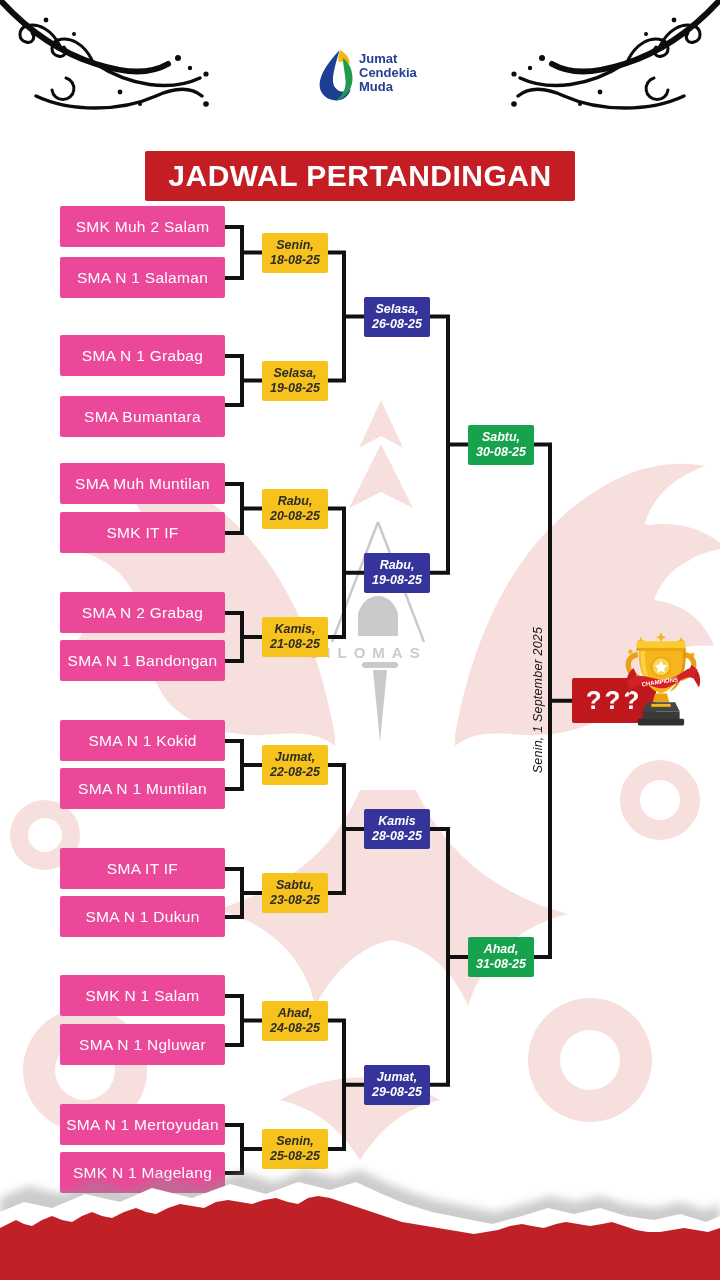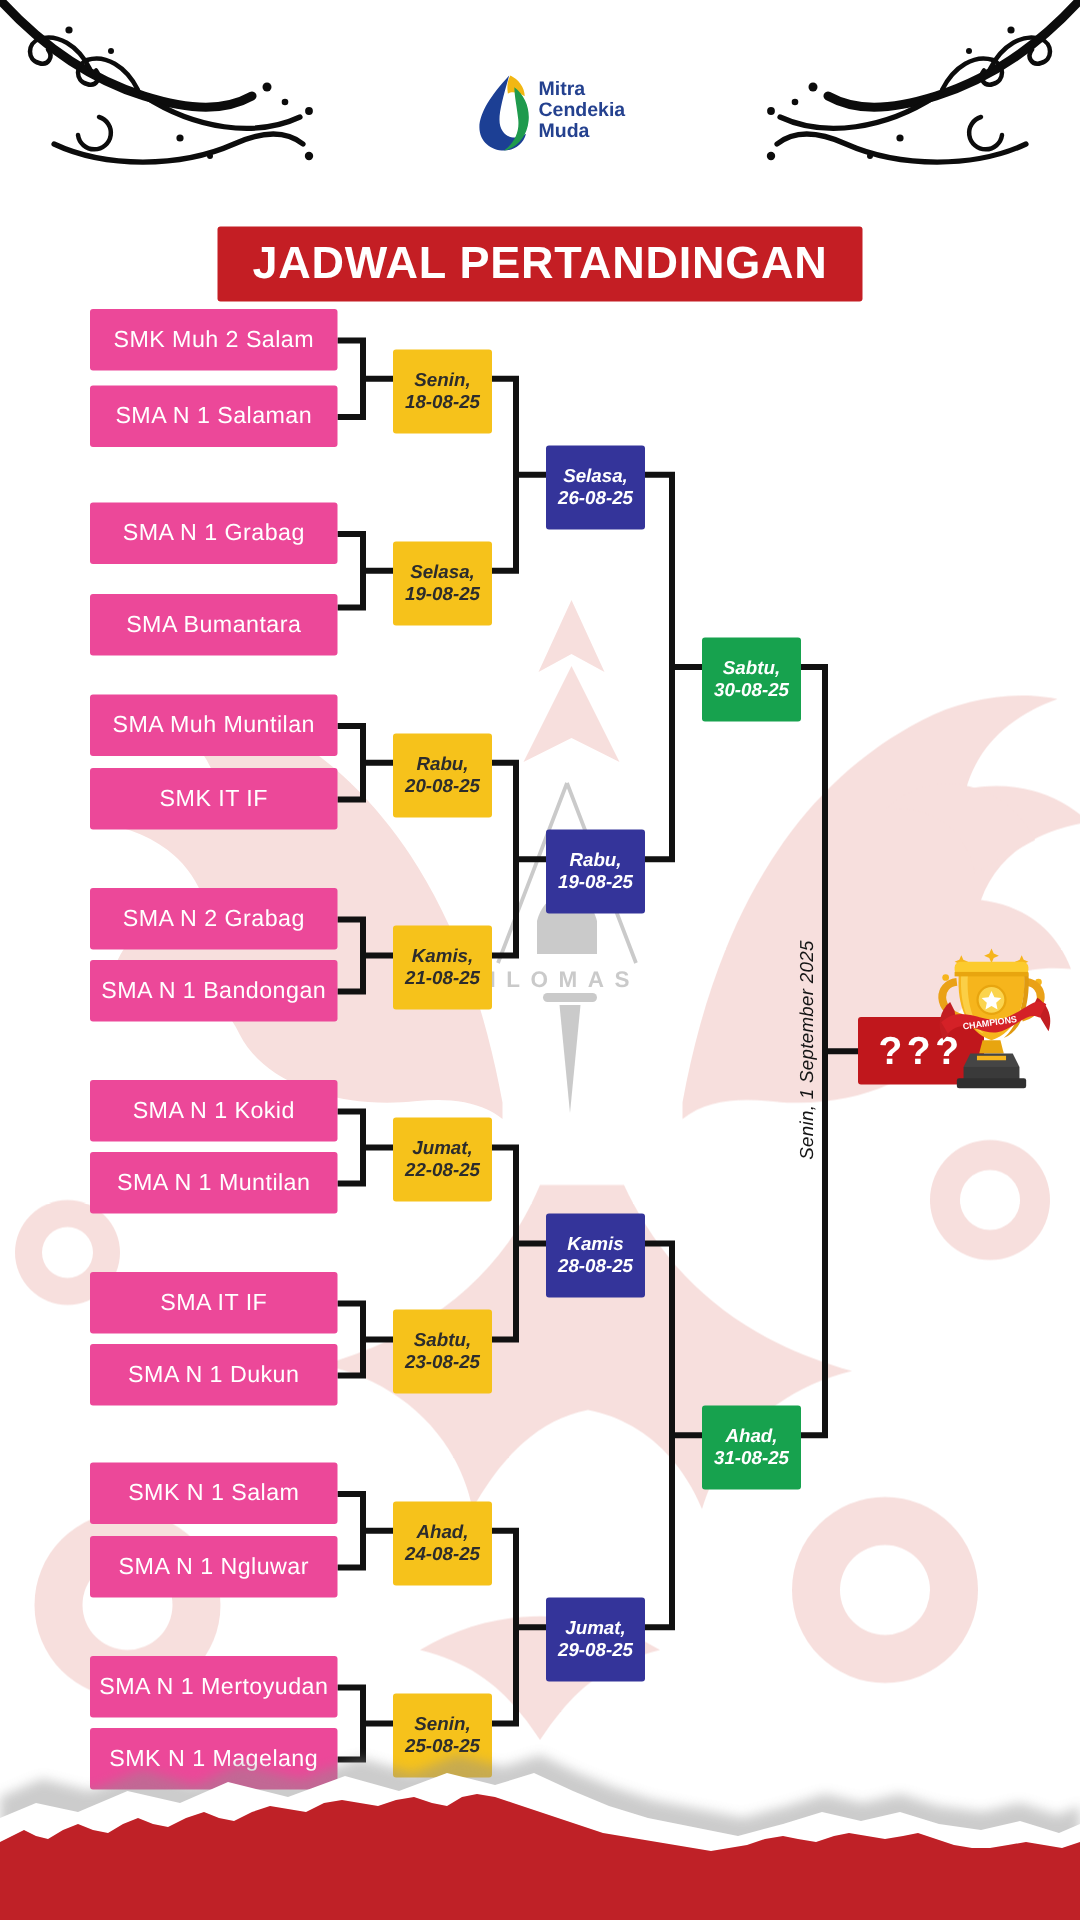--- a/index.html
+++ b/index.html
@@ -1,21 +1,21 @@
 <!DOCTYPE html>
 <html><head>
 <meta charset="utf-8">
 <style>
   html,body{margin:0;padding:0;}
   .page{position:relative;width:720px;height:1280px;background:#ffffff;overflow:hidden;font-family:"Liberation Sans",sans-serif;}
   .layer{position:absolute;left:0;top:0;}
   .team{position:absolute;left:60px;width:165px;height:41px;background:#ec4899;color:#fff;
         display:flex;align-items:center;justify-content:center;font-size:15.5px;font-weight:normal;
         border-radius:2px;z-index:2;letter-spacing:.3px;}
-  .datebox{position:absolute;width:66px;height:56px;display:flex;flex-direction:column;align-items:center;justify-content:center;
+  .datebox{position:absolute;width:66px;height:40px;display:flex;flex-direction:column;align-items:center;justify-content:center;
         font-style:italic;font-size:12.5px;font-weight:bold;line-height:15px;border-radius:2px;z-index:2;}
   .ylw{left:262px;background:#f6c21b;color:#2c2c2c;}
   .blu{left:364px;background:#34349a;color:#fff;}
   .grn{left:468px;background:#17a24e;color:#fff;}
   .title{position:absolute;left:145px;top:131px;width:430px;height:50px;background:#c41e24;color:#fff;
         display:flex;align-items:center;justify-content:center;font-size:30px;font-weight:bold;letter-spacing:.5px;z-index:2;border-radius:2px;margin-top:20px;}
   .finalbox{position:absolute;left:572px;top:678px;width:84px;height:45px;background:#c0171c;color:#fff;
         display:flex;align-items:center;justify-content:center;font-size:26px;font-weight:bold;letter-spacing:3px;z-index:2;border-radius:2px;}
   .finaldate{position:absolute;left:538px;top:700px;transform:translate(-50%,-50%) rotate(-90deg);white-space:nowrap;
         font-style:italic;font-size:12.5px;color:#151515;z-index:2;letter-spacing:.2px;}
@@ -91,21 +91,21 @@
       </g>
     </g>
   </svg>
 
   <svg class="layer" width="38" height="55" viewBox="0 0 44 62" style="left:317px;top:47px;z-index:2">
     <path d="M26,3 C12,18 3,32 3,43 C3,54 12,61 22,61 C30,61 37,56 39,48 C33,52 25,52 21,46 C16,39 19,28 26,3 Z" fill="#1c3f94"></path>
     <path d="M27,3 C33,6 38,12 38,19 C33,16 28,15 25,17 C24,11 25,6 27,3 Z" fill="#f2b713"></path>
     <path d="M30,12 C38,18 42,28 41,38 C40,50 32,59 22,61 C30,55 34,47 33,37 C32,27 30,19 30,12 Z" fill="#1f9a4d"></path>
   </svg>
   <div class="logotext">
-    <div>Mitra</div>
+    <div>Jumat</div>
     <div>Cendekia</div>
     <div>Muda</div>
   </div>
 
   <div class="title">JADWAL PERTANDINGAN</div>
 
   <svg class="layer" width="720" height="1280" viewBox="0 0 720 1280" style="z-index:1">
     <g stroke="#111" stroke-width="4" fill="none">
       <path d="M225,227 H242 V278 H225 M242,252.5 H262"></path>
       <path d="M225,356 H242 V405 H225 M242,380.5 H262"></path>

